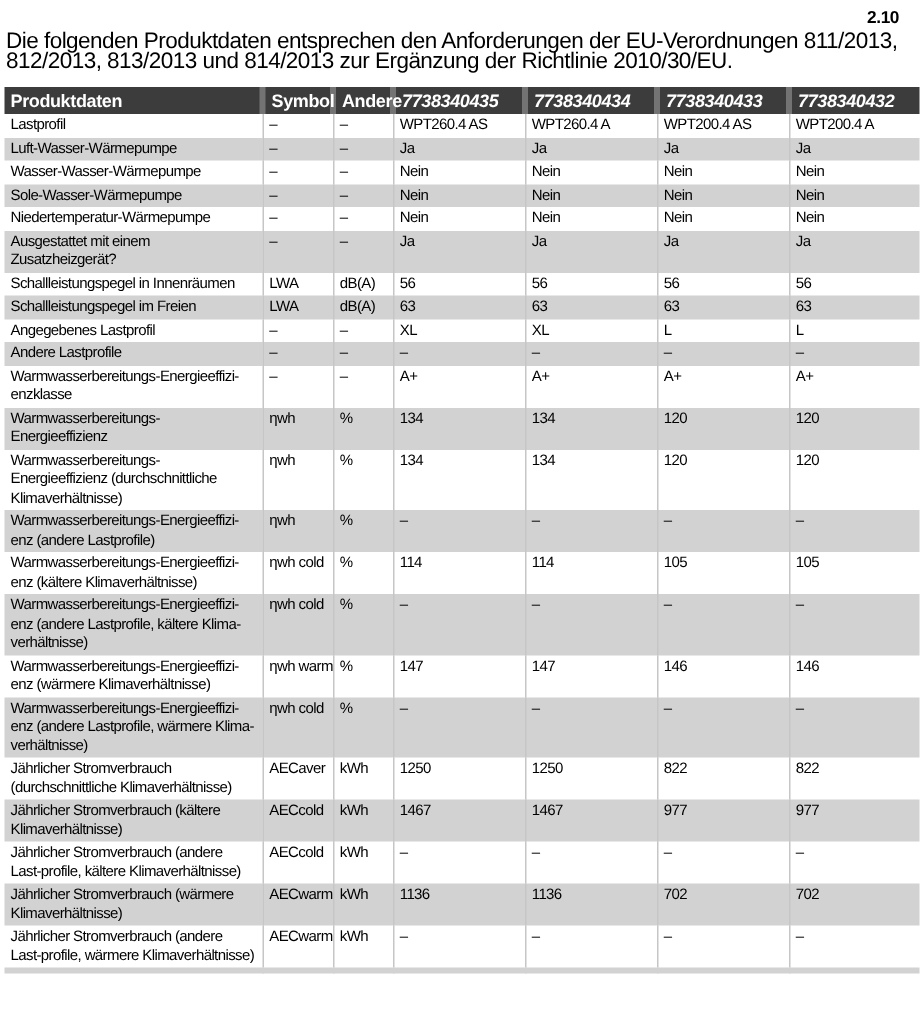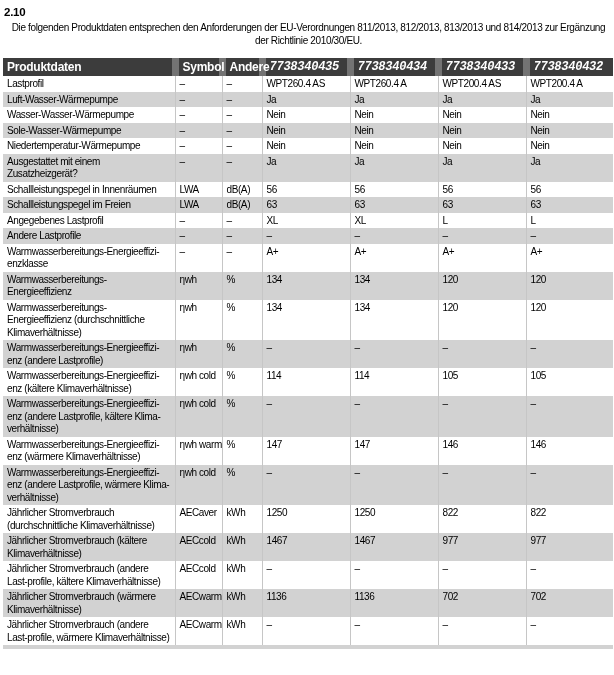--- a/index.html
+++ b/index.html
@@ -17,32 +17,32 @@
   .page {
     padding: 4px 2px 0 3px;
   }
   .section-heading {
     display: flex;
     align-items: baseline;
     font-size: 11.5px;
     font-weight: bold;
     letter-spacing: -0.25px;
     margin: 2px 0 3px 1px;
+    justify-content: flex-end;
   }
   .section-number {
     width: 34px;
     flex: 0 0 auto;
   }
   .intro {
-    font-size: 10px;
+    font-size: 15px;
     line-height: 13px;
     letter-spacing: -0.35px;
     margin: 0 0 0 1px;
     width: 609px;
-    text-align: center;
   }
   table.product-table {
     border-collapse: collapse;
     table-layout: fixed;
     width: 610px;
     margin-top: 11px;
     border-bottom: 4px solid #d2d2d2;
   }
   table.product-table th {
     background: #3c3c3c;
@@ -50,24 +50,23 @@
     font-size: 12px;
     font-weight: bold;
     letter-spacing: -0.25px;
     text-align: left;
     vertical-align: middle;
     padding: 2px 4px;
     height: 12px;
   }
   table.product-table th.model {
     font-style: italic;
-    font-family: Liberation Mono, monospace;
   }
   table.product-table th + th {
-    border-left: 7px solid #737373;
+    border-left: 4px solid #737373;
   }
   table.product-table td {
     font-size: 10px;
     line-height: 12.5px;
     letter-spacing: -0.4px;
     vertical-align: top;
     padding: 2px 4px 1px 4px;
     word-wrap: break-word;
   }
   table.product-table td + td {

